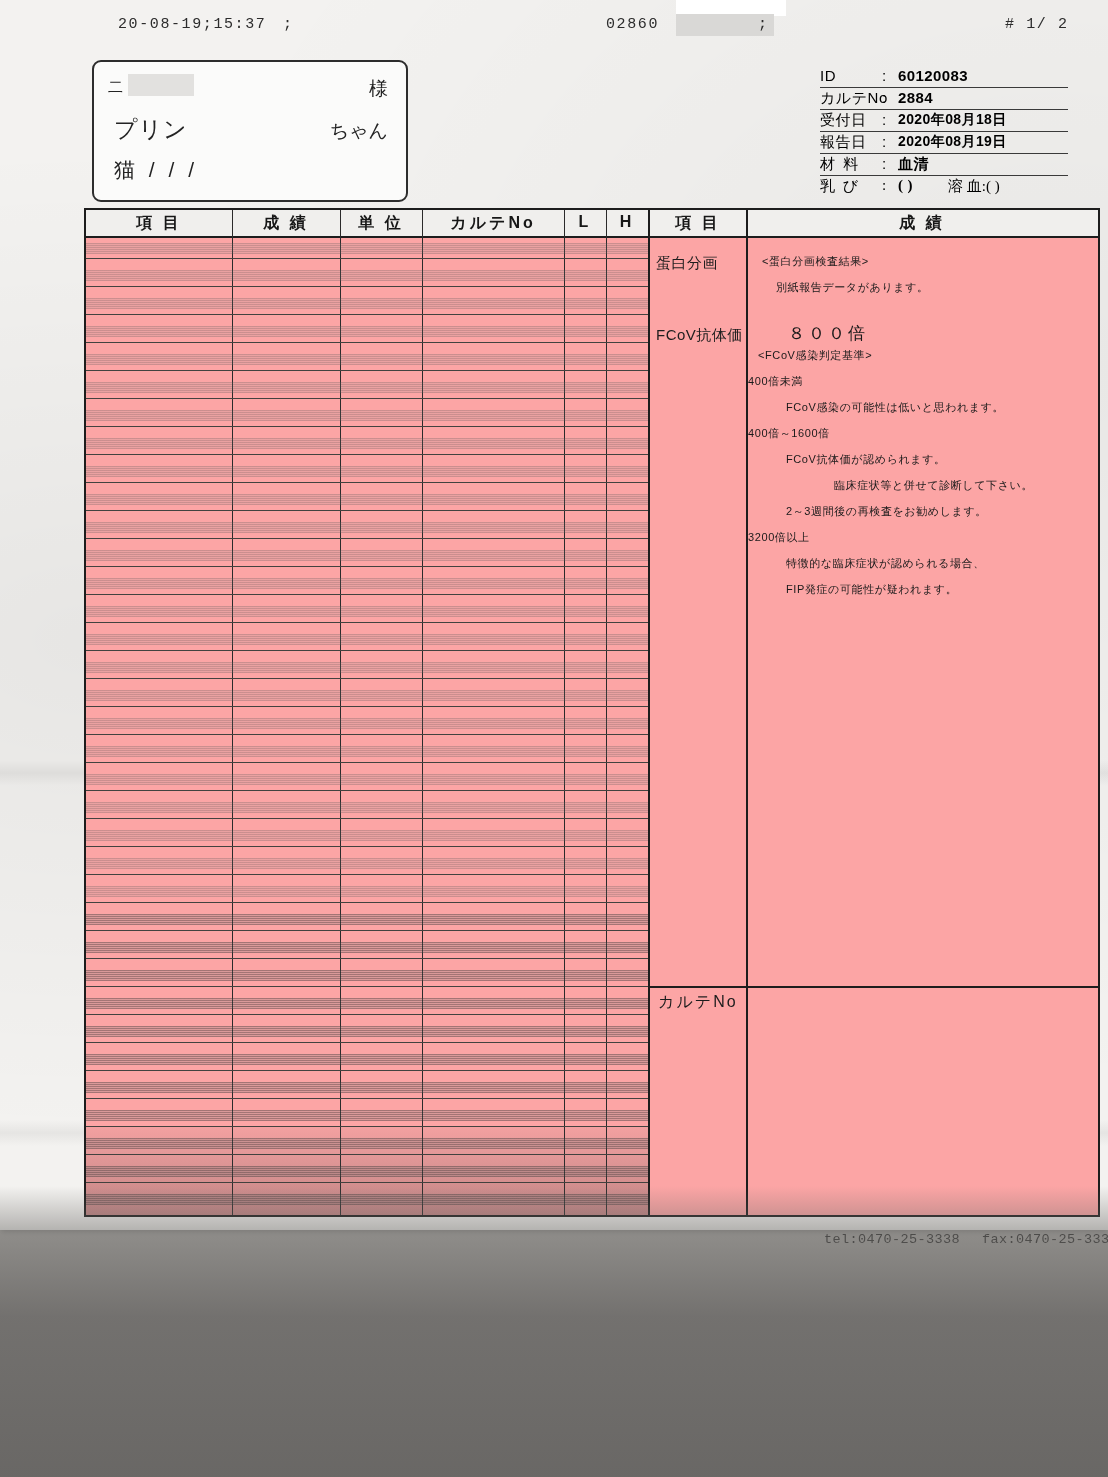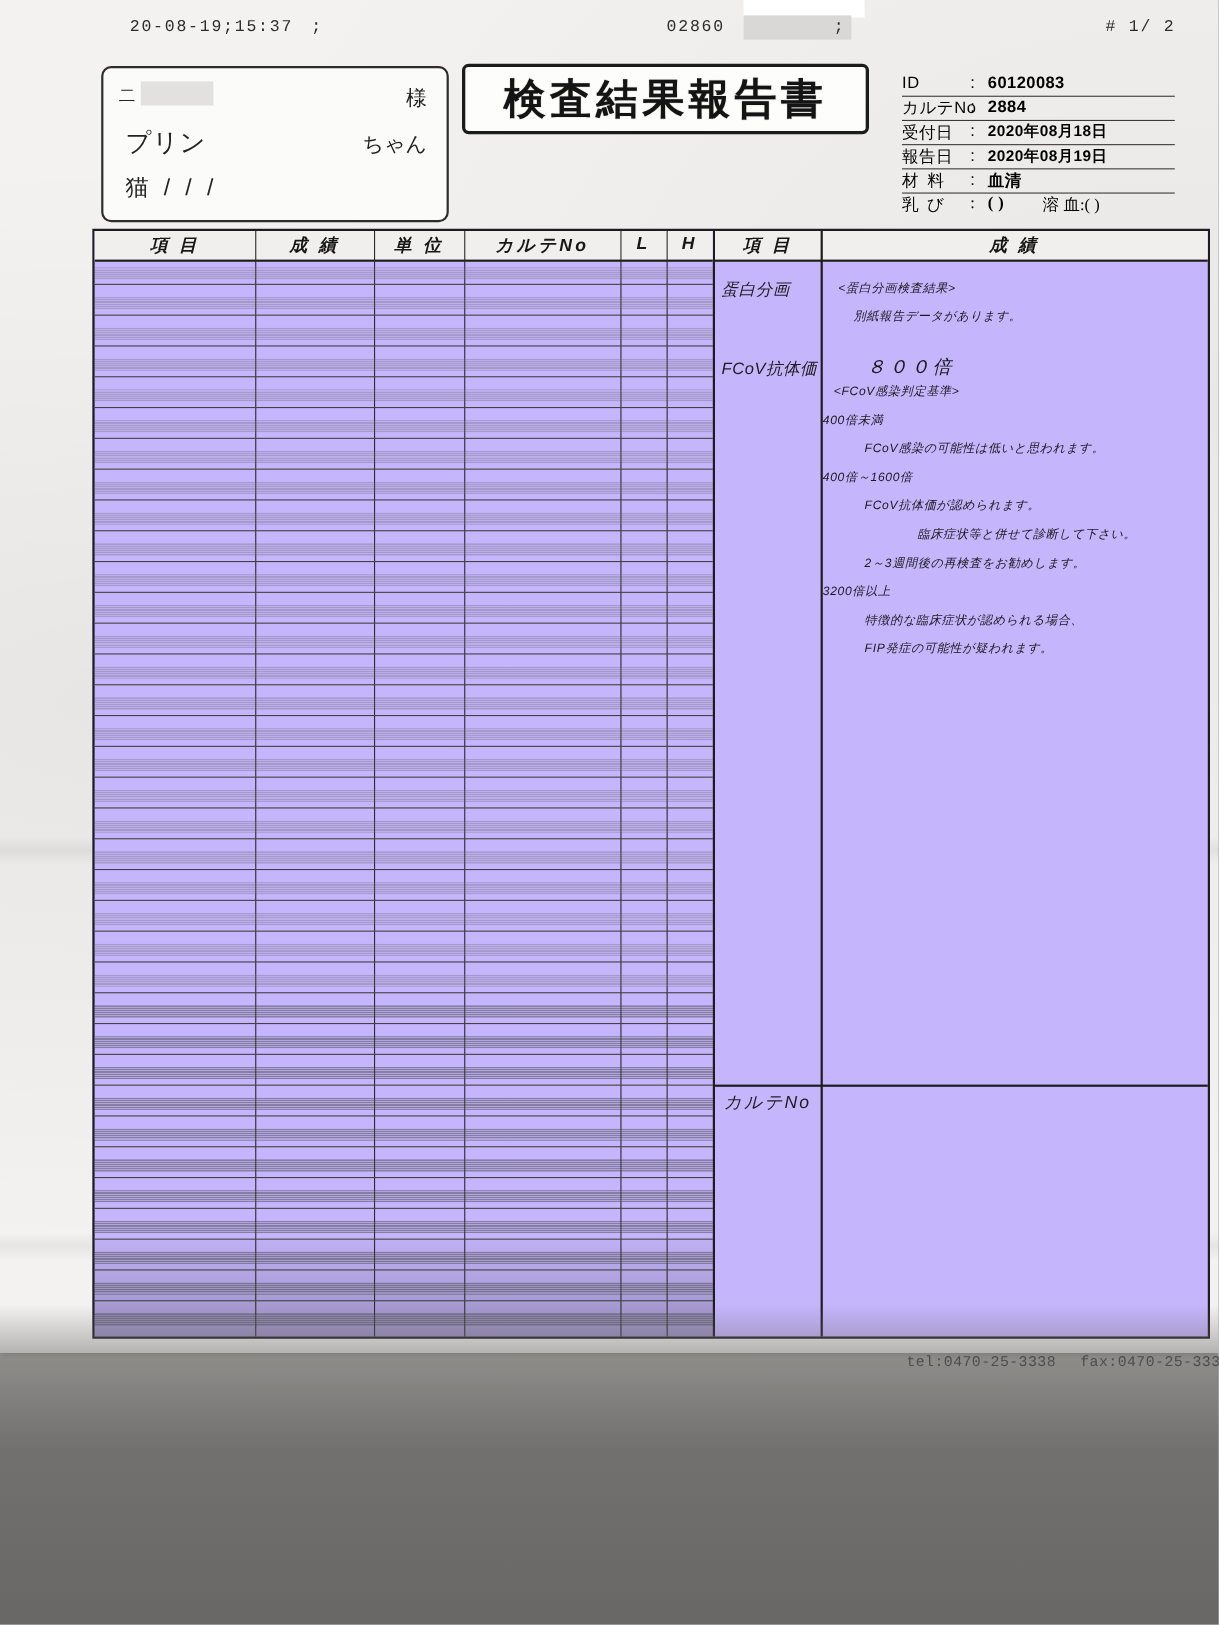--- a/index.html
+++ b/index.html
@@ -149,22 +149,21 @@
   .meta-row .v.small { font-size: 14px; }
   .meta-row .k.narrow { letter-spacing: 2px; }
   .meta-row .hemolysis { position: absolute; left: 128px; top: 1px; }
 
   
   .main-table {
     position: absolute;
     left: 84px; top: 208px;
     width: 1012px; height: 1005px;
     border: 2px solid #1d1d1d;
-    background: #c4b5fd;
-    font-style: italic;
+    background: #fca5a5;
   }
   
   .left-pane {
     position: absolute;
     left: 0; top: 0;
     width: 564px; height: 100%;
     border-right: 2px solid #1d1d1d;
     box-sizing: border-box;
   }
   .lp-head {
@@ -289,23 +288,20 @@
 
     <div class="patient-box">
       <span class="pb-line pb-owner-prefix">二</span>
       <div class="pb-owner-redact"></div>
       <span class="pb-line pb-sama">様</span>
       <span class="pb-line pb-name">プリン</span>
       <span class="pb-line pb-chan">ちゃん</span>
       <span class="pb-line pb-species">猫 /   /   /</span>
     </div>
 
-    <div class="title-box">
-      <span class="title-text">検査結果報告書</span>
-    </div>
 
     <div class="meta">
       <div class="meta-row">
         <span class="k">ID</span>
         <span class="sep">:</span>
         <span class="v">60120083</span>
       </div>
       <div class="meta-row">
         <span class="k">カルテNo</span>
         <span class="sep">:</span>

